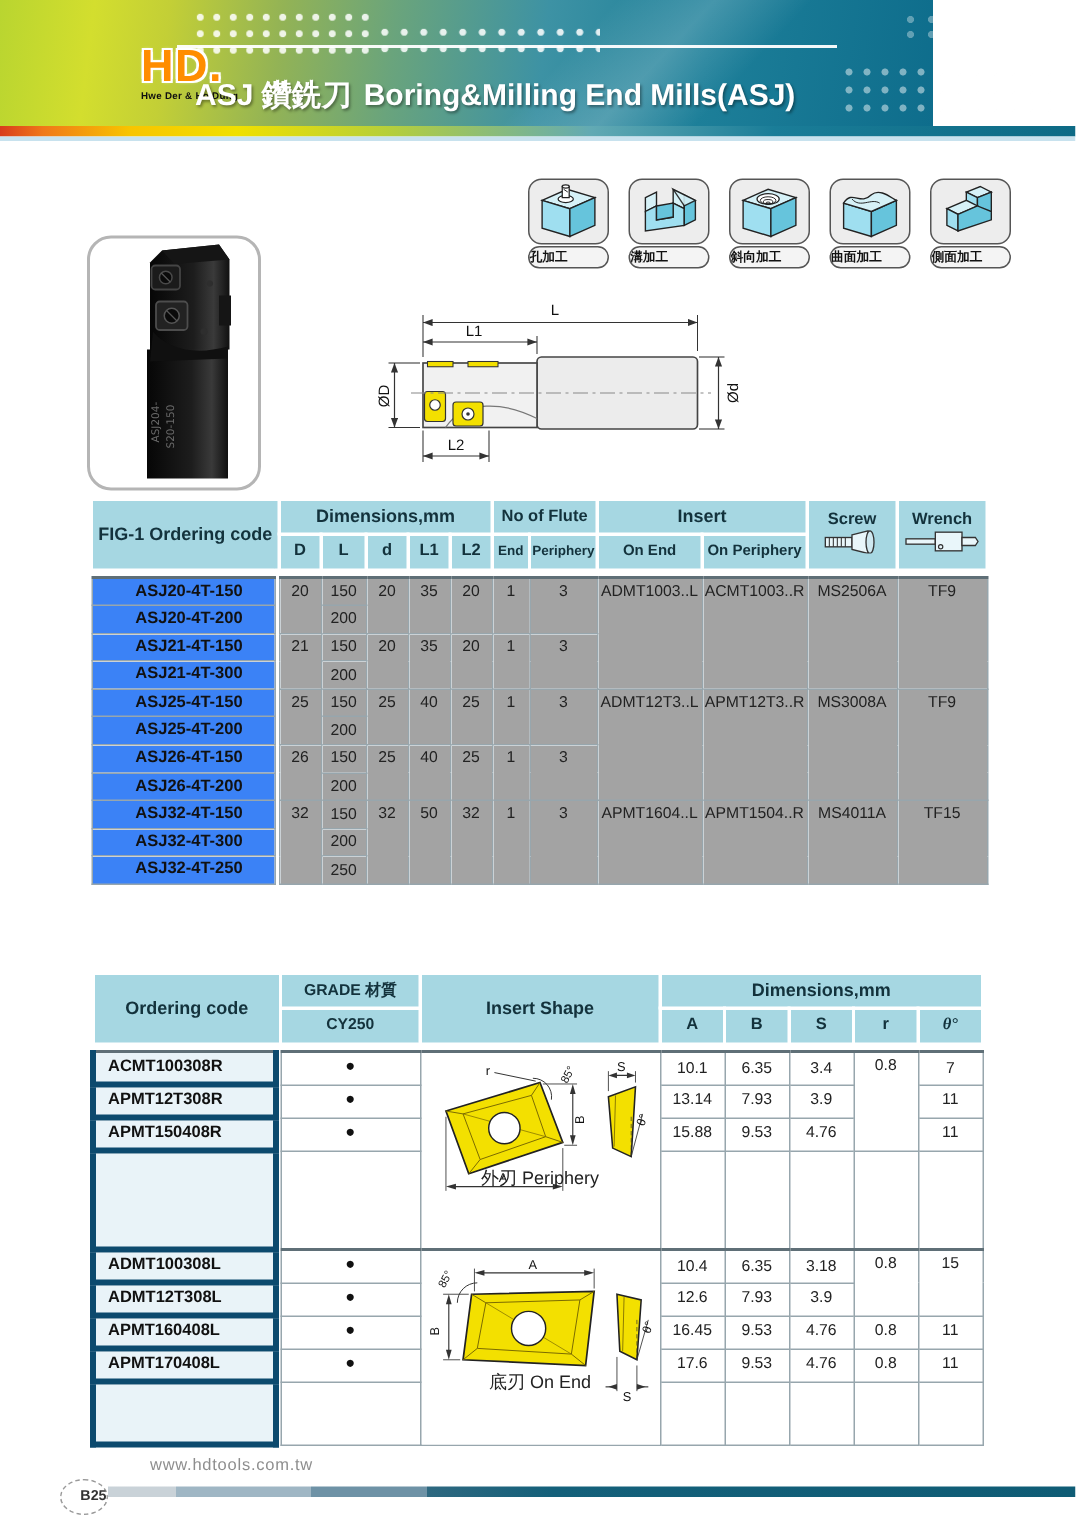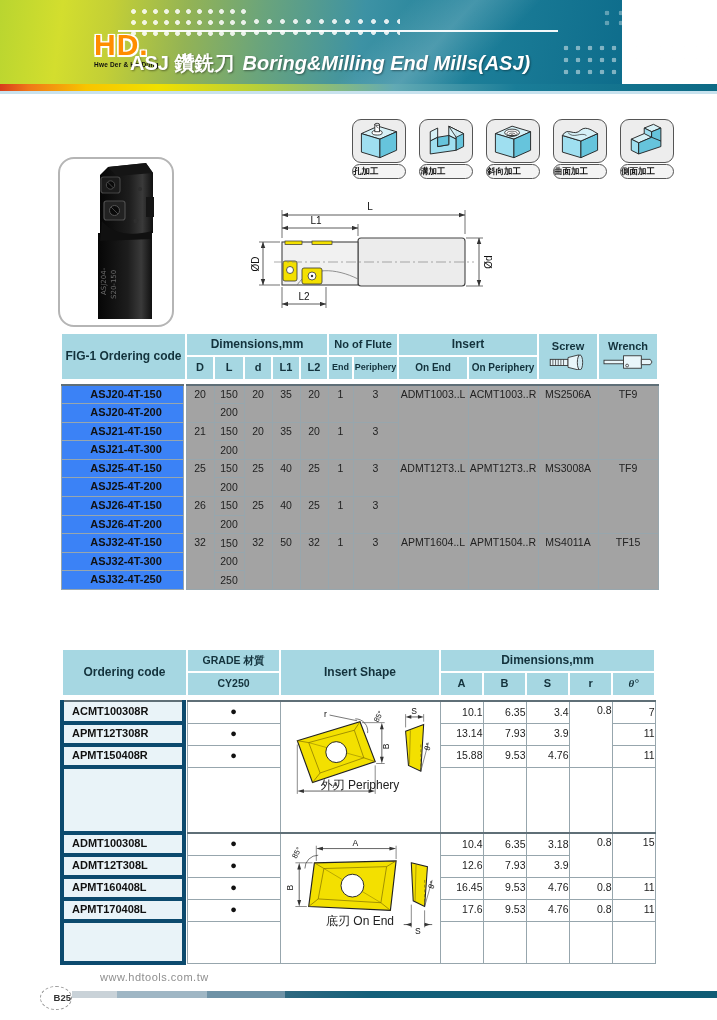--- a/index.html
+++ b/index.html
@@ -16,21 +16,21 @@
   .dots.d2{left:250px;top:16px;width:150px;height:22px;background-size:13px 11px;}
   .dots.d3{left:560px;top:42px;width:150px;height:36px;opacity:.55;background-size:12px 12px;}
   .dots.d4{left:600px;top:8px;width:110px;height:20px;opacity:.4;background-size:14px 10px;}
   .hdr-line{position:absolute;left:118px;top:30px;width:440px;height:2px;background:rgba(255,255,255,.95);}
   .logo{position:absolute;left:94px;top:30px;width:120px;}
   .logo .hd{font-size:30px;font-weight:bold;color:#ff8d00;letter-spacing:1px;line-height:30px;
     text-shadow:-1.5px -1.5px 0 #fff,1.5px -1.5px 0 #fff,-1.5px 1.5px 0 #fff,1.5px 1.5px 0 #fff,0 0 3px #fff;}
   .logo .sub{font-size:6.5px;font-weight:bold;color:#101010;margin-top:1px;letter-spacing:.2px;}
   .page-title{position:absolute;left:130px;top:50px;white-space:nowrap;color:#fff;
     text-shadow:1px 1px 2px rgba(0,0,0,.4);font-size:20px;font-weight:bold;}
-  .page-title .en{font-style:italic;margin-left:8px;}
+  .page-title .en{margin-left:8px;}
   .hdr-strip{position:absolute;left:0;top:84px;width:717px;height:7px;
     background:linear-gradient(to right,#d83c1c 0%,#f07818 4%,#f8c400 12%,#f0e000 22%,#b6cf3a 36%,#62aab4 55%,#1a7d98 72%,#0d6a85 100%);}
   .hdr-blue{position:absolute;left:0;top:91px;width:717px;height:3px;background:#c8e2ee;}
 
   
   .mach-icons{position:absolute;left:352px;top:119px;display:flex;gap:13px;}
   .mach{width:54px;}
   .mach .box{width:54px;height:44px;border:1.6px solid #555;border-radius:9px;background:#ededed;
     box-sizing:border-box;display:flex;align-items:center;justify-content:center;}
   .mach .pill{width:54px;height:15px;margin-top:1px;border:1.5px solid #555;border-radius:8px;background:#f4f4f4;
@@ -59,21 +59,21 @@
   .t1 tbody.data tr{height:18.6px;}
   .t1 td.num{border:1px solid #97a6ad;background:#a3a3a3;font-size:10.5px;text-align:center;color:#222;}
   .t1 td.lbl{border:1px solid #97a6ad;background:#3b82f6;font-size:11px;font-weight:bold;text-align:center;padding-left:8px;color:#111;}
   .t1 td.ft{border-top:2px solid #5f6f77;}
   .icon-cell .icl{font-size:11px;font-weight:bold;margin:2px 0 1px;}
 
   .t2{position:absolute;left:60px;top:648px;width:593px;}
   .t2 th.subh{font-size:11px;height:22px;}
   .t2 th.theta{font-style:italic;font-family:"Liberation Serif","DejaVu Serif",serif;}
   .t2 tbody.data tr{height:22px;}
-  .t2 td.num2{border:1px solid #97a6ad;background:#fff;font-size:10.5px;text-align:right;color:#222;}
+  .t2 td.num2{border:1px solid #97a6ad;background:#fff;font-size:10.5px;text-align:center;color:#222;}
   .t2 td.lbl2{border:4px solid #0c4a6e;background:#e9f3f8;font-size:11px;font-weight:bold;text-align:left;padding-left:8px;color:#111;}
   .t2 td.grd{border:1px solid #97a6ad;background:#fff;font-size:11px;text-align:center;color:#111;}
   .t2 td.shape{border:1px solid #97a6ad;background:#fff;vertical-align:top;position:relative;}
   .t2 td.ft{border-top:2px solid #5f6f77;}
   .shape-wrap{position:relative;width:100%;height:100%;}
   .shape-wrap svg{display:block;margin:4px auto 0;}
   .shape-label{position:absolute;left:0;bottom:10px;width:100%;text-align:center;font-size:12px;color:#222;}
 
   
   .foot-oval{position:absolute;left:40px;top:986px;width:30px;height:22px;border:1px dashed #9a9a9a;

